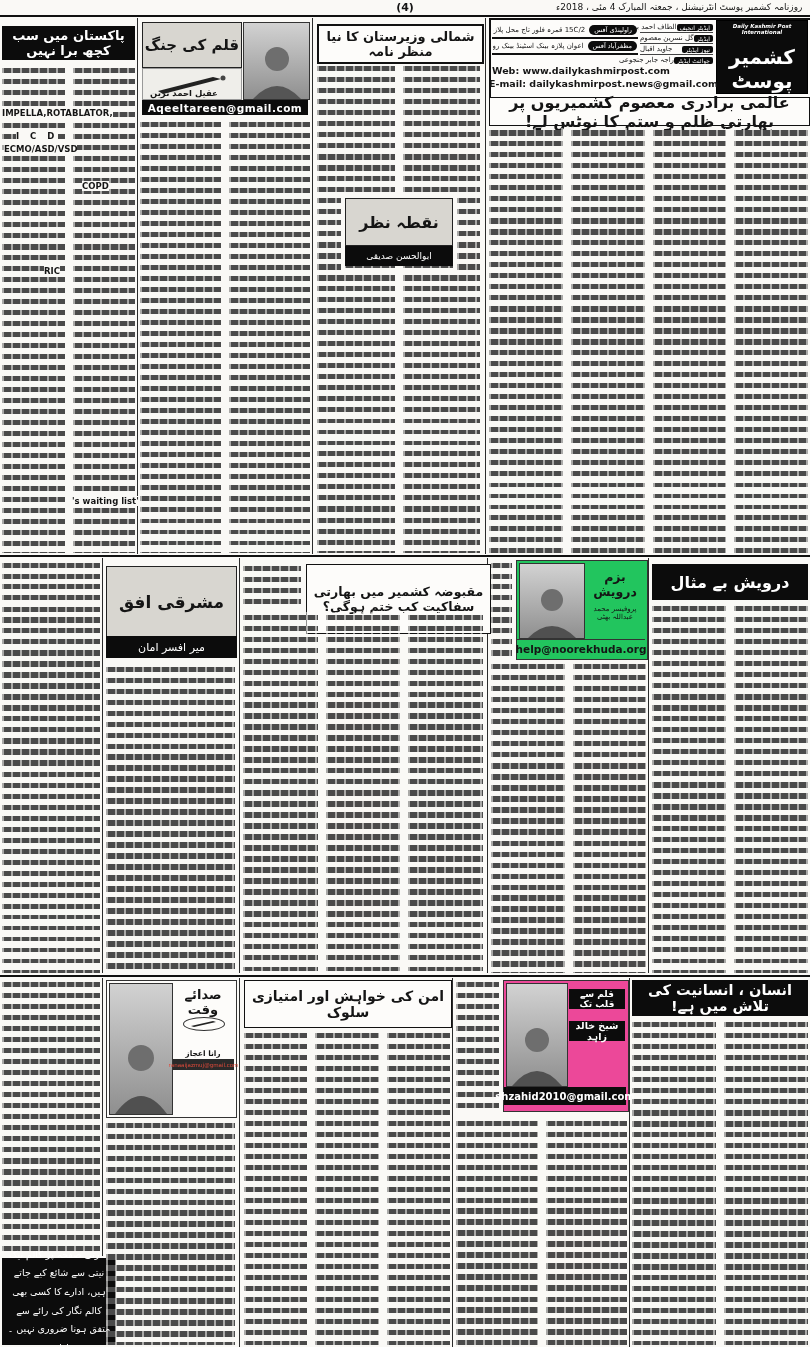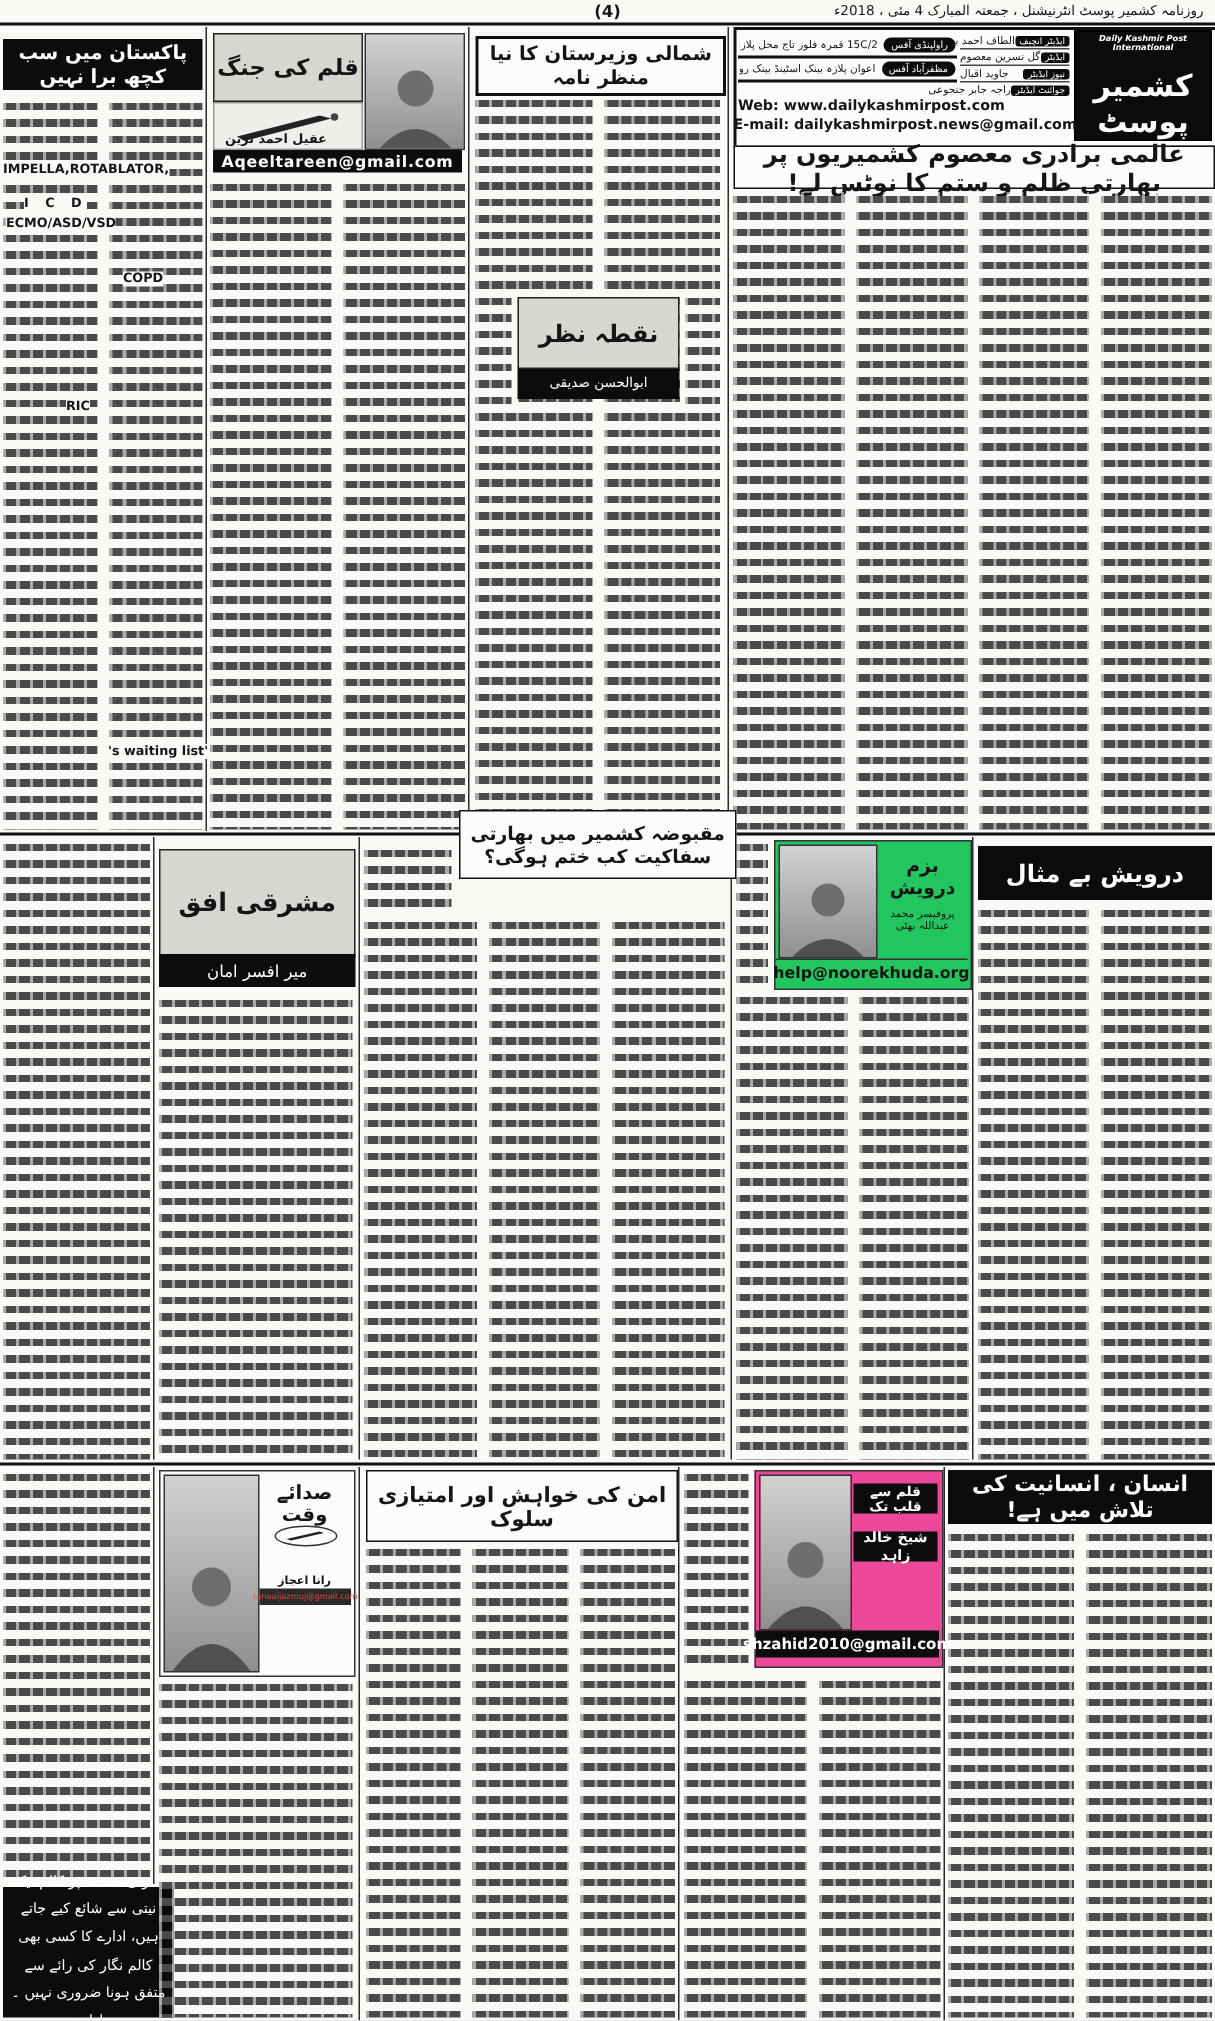--- a/index.html
+++ b/index.html
@@ -139,21 +139,21 @@
   <div class="vr" style="left:487px;top:558px;height:415px;"></div>
   <div class="vr" style="left:648px;top:558px;height:415px;"></div>
 
   <div class="abs tx" style="left:2px;top:560px;width:98px;height:413px;"></div>
 
   <div class="abs graybox rtl b" style="left:106px;top:566px;width:129px;height:70px;font-size:17px;">مشرقی افق</div>
   <div class="abs bar rtl" style="left:106px;top:636px;width:131px;height:22px;font-size:11px;">میر افسر امان</div>
   <div class="abs tx" style="left:106px;top:664px;width:129px;height:309px;"></div>
 
   <div class="abs tx" style="left:243px;top:564px;width:58px;height:44px;"></div>
-  <div class="abs wbox rtl b" style="left:306px;top:540px;width:177px;height:44px;font-size:12.5px;border-width:1.5px;padding:0 3px;">مقبوضہ کشمیر میں بھارتی سفاکیت کب ختم ہوگی؟</div>
+  <div class="abs wbox rtl b" style="left:306px;top:564px;width:177px;height:44px;font-size:12.5px;border-width:1.5px;padding:12px 3px;">مقبوضہ کشمیر میں بھارتی سفاکیت کب ختم ہوگی؟</div>
   <div class="abs cols" style="left:243px;top:612px;width:240px;height:361px;">
     <div class="tx"></div>
       <div class="tx"></div>
       <div class="tx"></div>
   </div>
 
   <div class="abs tx" style="left:491px;top:560px;width:21px;height:98px;"></div>
   <div class="abs" style="left:516px;top:560px;width:130px;height:98px;border:1px solid #333;background:#22c55e;">
     <div class="photo abs" style="left:2px;top:2px;width:64px;height:74px;">
       <svg width="56" height="56" viewBox="0 0 56 56">

